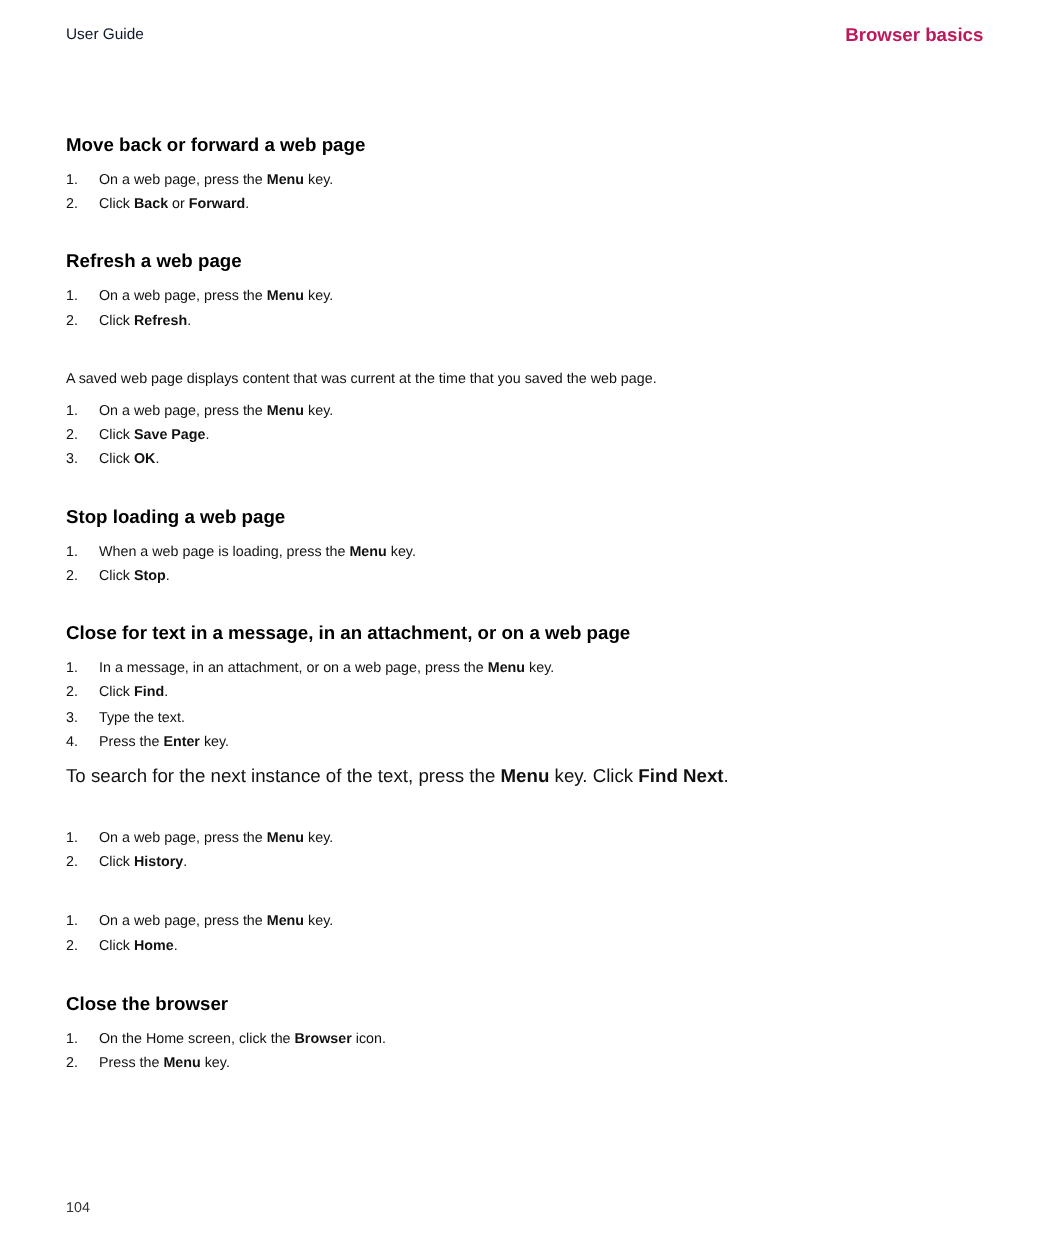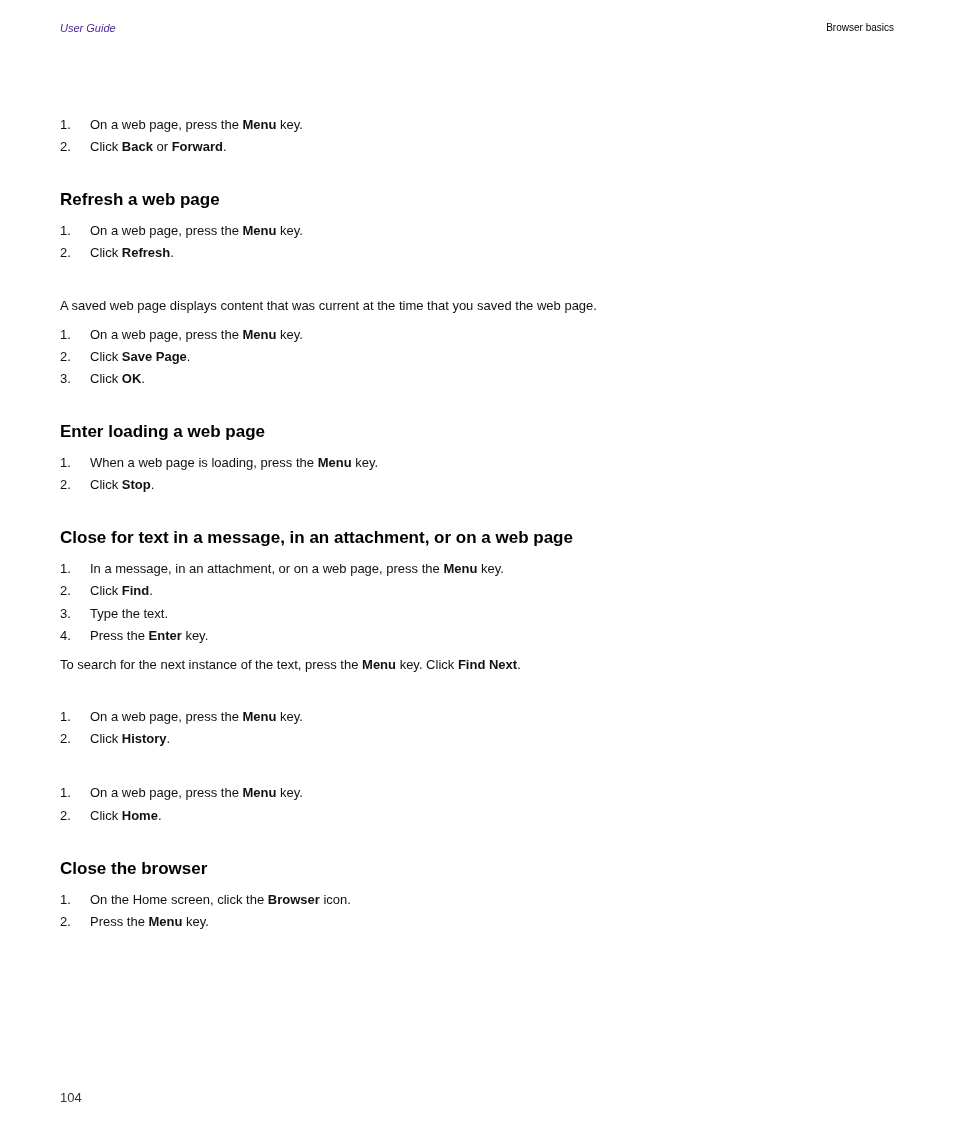--- a/index.html
+++ b/index.html
@@ -18,28 +18,28 @@
       position: relative;
     }
 
     .page-header {
       display: flex;
       justify-content: space-between;
       padding: 22px 60px 0 60px;
     }
 
     .header-left {
-      font-size: 11px;
-      color: #4c1d95;
-      font-style: italic;
+      font-size: 14px;
+      color: #0f172a;
     }
 
     .header-right {
-      font-size: 10px;
-      color: #000000;
+      font-size: 17px;
+      color: #be185d;
+      font-weight: bold;
     }
 
     .main-content {
       padding: 80px 60px 60px 60px;
     }
 
     .section {
       margin-bottom: 32px;
     }
 
@@ -51,21 +51,21 @@
     }
 
     .section-intro {
       font-size: 13px;
       margin-bottom: 8px;
       line-height: 1.5;
       color: #111;
     }
 
     .section-outro {
-      font-size: 13px;
+      font-size: 17px;
       margin-top: 8px;
       line-height: 1.5;
       color: #111;
     }
 
     ol {
       padding-left: 0;
       list-style: none;
     }
 
@@ -101,20 +101,21 @@
 <body>
 
 <div class="page-header">
   <span class="header-left">User Guide</span>
   <span class="header-right">Browser basics</span>
 </div>
 
 <div class="main-content" id="main-content">
 
 <div class="section">
+      <div class="section-title">Move back or forward a web page</div>
       <ol>
         <li>
           <span class="num">1.</span>
           <span class="text">On a web page, press the <strong>Menu</strong> key.</span>
         </li>
         <li>
           <span class="num">2.</span>
           <span class="text">Click <strong>Back</strong> or <strong>Forward</strong>.</span>
         </li>
       </ol>
@@ -143,21 +144,21 @@
           <span class="num">2.</span>
           <span class="text">Click <strong>Save Page</strong>.</span>
         </li>
         <li>
           <span class="num">3.</span>
           <span class="text">Click <strong>OK</strong>.</span>
         </li>
       </ol>
     </div>
     <div class="section">
-      <div class="section-title">Enter loading a web page</div>
+      <div class="section-title">Stop loading a web page</div>
       <ol>
         <li>
           <span class="num">1.</span>
           <span class="text">When a web page is loading, press the <strong>Menu</strong> key.</span>
         </li>
         <li>
           <span class="num">2.</span>
           <span class="text">Click <strong>Stop</strong>.</span>
         </li>
       </ol>

